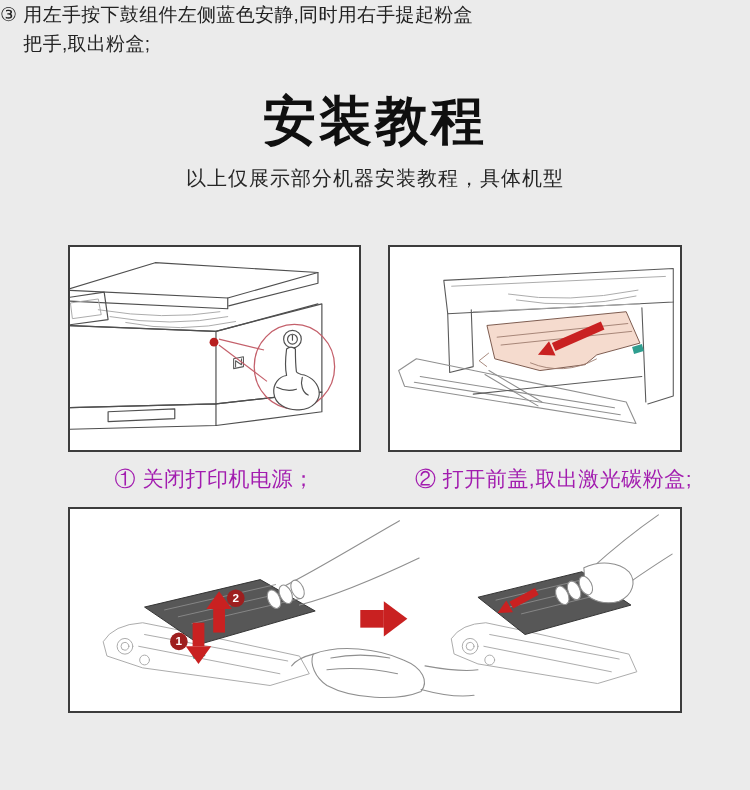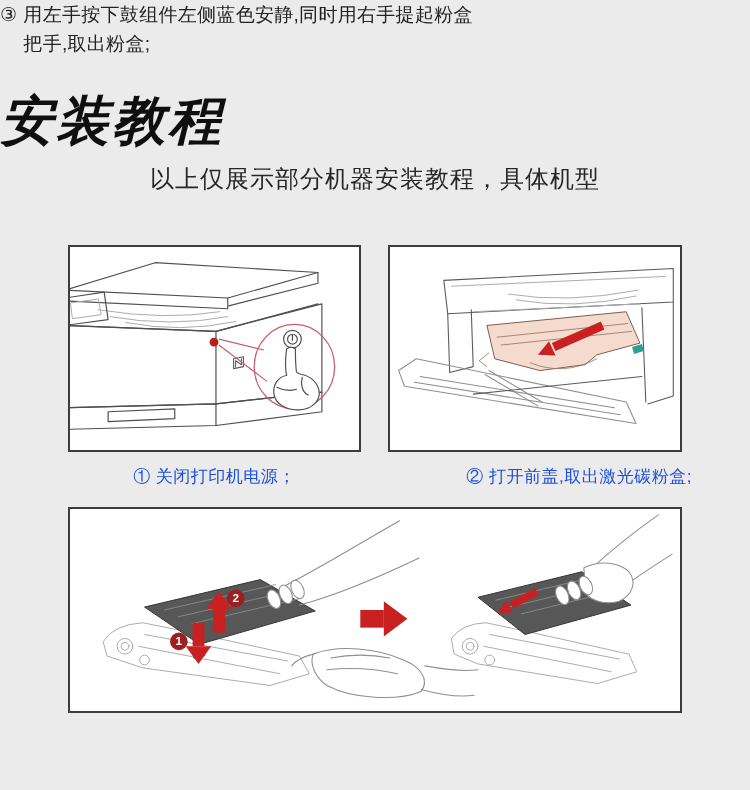--- a/index.html
+++ b/index.html
@@ -1,30 +1,30 @@
 <!DOCTYPE html>
 <html><head>
 <meta charset="utf-8">
 <style>
   * { margin:0; padding:0; box-sizing:border-box; }
   body { background:#ebebeb; font-family:"Liberation Sans", sans-serif; }
   .page { position:relative; width:750px; height:790px; background:#ebebeb; overflow:hidden; margin:0 auto; }
 
-  .title { position:absolute; top:86px; left:0; width:750px; text-align:left;
-           font-size:53px; font-weight:900; color:#0f0f0f; letter-spacing:3px;font-style:italic; }
+  .title { position:absolute; top:86px; left:0; width:750px; text-align:center;
+           font-size:53px; font-weight:900; color:#0f0f0f; letter-spacing:3px; }
   .subtitle { position:absolute; top:163px; left:0; width:750px; text-align:center;
-              font-size:24px; line-height:31px; color:#262626; letter-spacing:1px; }
+              font-size:20px; line-height:31px; color:#262626; letter-spacing:1px; }
 
   .panel { position:absolute; background:#ffffff; border:2px solid #3c3c3c; overflow:hidden; }
   .panel svg { position:absolute; left:0; top:0; width:100%; height:100%; display:block; }
   .panel-1 { left:68px;  top:245px; width:293px; height:207px; }
   .panel-2 { left:388px; top:245px; width:294px; height:207px; }
   .panel-3 { left:68px;  top:507px; width:614px; height:206px; }
 
-  .caption { position:absolute; color:#1d4ed8; font-size:17px; letter-spacing:0.5px; white-space:nowrap; }
+  .caption { position:absolute; color:#a21caf; font-size:21px; letter-spacing:0.5px; white-space:nowrap; }
   .caption-1 { top:465px; left:68px;  width:293px; text-align:center; }
   .caption-2 { top:465px; left:358px; width:334px; text-align:right; }
   .caption-3 { top:729px; left:86px; width:500px; display:flex; color:#222222;
                font-size:19px; line-height:29px; letter-spacing:0.3px; }
   .caption-3 .num { flex:0 0 auto; margin-right:6px; }
 
   .stroke  { fill:none; stroke:#4f4f4f; stroke-width:1.2; stroke-linejoin:round; stroke-linecap:round; }
   .stroke2 { fill:none; stroke:#5a5a5a; stroke-width:1.1; stroke-linejoin:round; stroke-linecap:round; }
   .light   { fill:none; stroke:#8f8f8f; stroke-width:1.1; stroke-linejoin:round; stroke-linecap:round; }
   .faint   { fill:none; stroke:#aaaaaa; stroke-width:1;   stroke-linejoin:round; stroke-linecap:round; }

